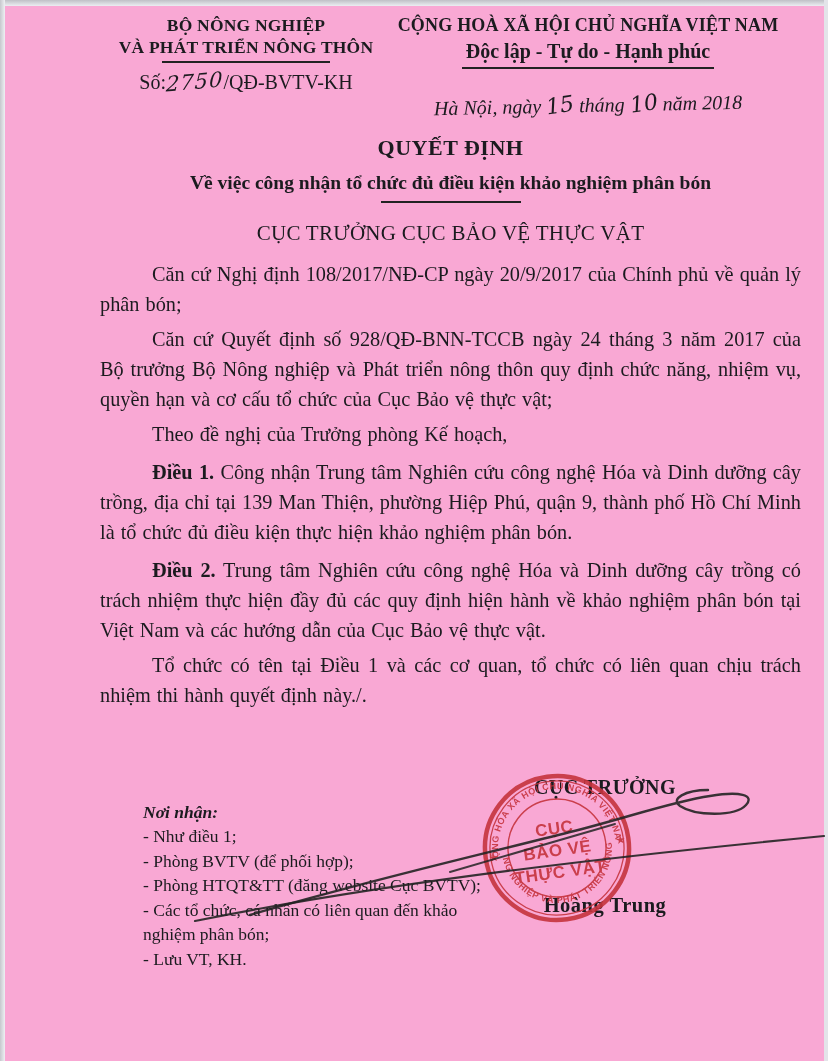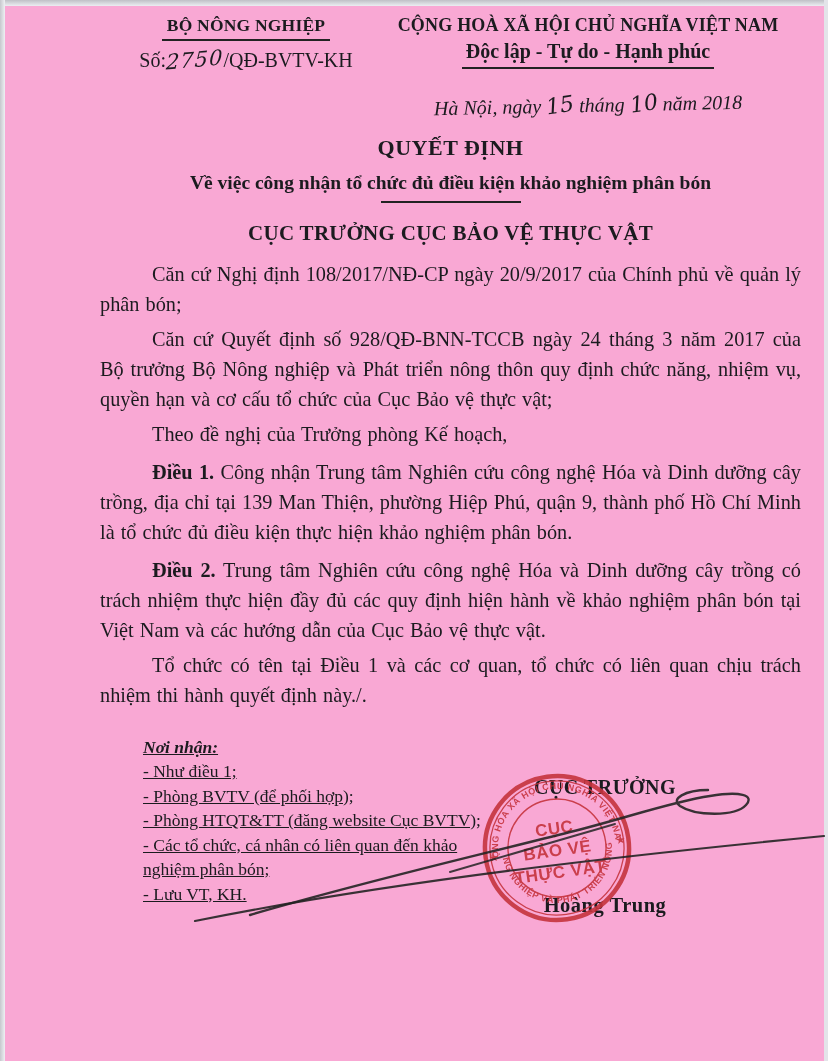--- a/index.html
+++ b/index.html
@@ -36,29 +36,29 @@
   .date-line { font-size: 20px; font-style: italic; margin-top: 23px; white-space: nowrap;
     transform: rotate(-1.2deg); }
   .hw-num { font-family: "DejaVu Serif", serif; font-style: italic; display: inline-block;
     transform: rotate(-7deg); font-size: 22px; }
 
   
   .doc-body { position: absolute; left: 0; top: 0; width: 100%; padding: 134px 27px 0 100px; }
   .doc-title { text-align: center; font-size: 22px; font-weight: bold; line-height: 28px; letter-spacing: 0.5px; }
   .doc-subtitle { text-align: center; font-size: 19.5px; font-weight: bold; line-height: 26px; margin-top: 8px; }
   .title-divider { width: 140px; height: 2px; background: #222; margin: 5px auto 0; }
-  .authority { text-align: center; font-size: 21px; font-weight: bold; line-height: 28px; margin-top: 16px; letter-spacing: 0.3px; }
+  .authority { text-align: center; font-size: 21px; font-weight: normal; line-height: 28px; margin-top: 16px; letter-spacing: 0.3px; }
   .para { font-size: 20.3px; line-height: 30px; text-align: justify; text-indent: 52px; margin-top: 5px; word-spacing: 1px; }
   .para.first { margin-top: 12px; }
   .decide-heading { text-align: center; font-size: 21px; font-weight: bold; line-height: 28px; margin-top: 8px; letter-spacing: 0.5px; }
   .article { margin-top: 8px; }
   .article-label { font-weight: bold; }
 
   
-  .recipients { position: absolute; left: 143px; top: 735px; width: 345px; text-decoration: underline; }
+  .recipients { position: absolute; left: 143px; top: 800px; width: 345px; }
   .recipients-label { font-size: 17.5px; font-weight: bold; font-style: italic; line-height: 24px; }
   .recipient-item { font-size: 17.5px; line-height: 24.5px; }
 
   .sign-block { position: absolute; left: 455px; top: 776px; width: 300px; text-align: center; }
   .sign-title { font-size: 20px; font-weight: bold; letter-spacing: 0.5px; }
   .signer-name { position: absolute; left: 0; top: 118px; width: 100%;
     font-size: 20.5px; font-weight: bold; letter-spacing: 0.5px; }
 
   .stamp { position: absolute; left: 480px; top: 771px; width: 154px; height: 154px; opacity: 0.9; z-index: 2; }
   .stamp text { fill: #c6343e; font-weight: bold; }
@@ -71,20 +71,21 @@
 </head>
 <body>
 
 <div class="page">
   <div class="edge-top"></div>
   <div class="edge-left"></div>
   <div class="edge-right"></div>
 
   <div class="hdr-left">
     <div class="agency-l1">BỘ NÔNG NGHIỆP</div>
+    <div class="agency-l2">VÀ PHÁT TRIỂN NÔNG THÔN</div>
     <div class="hdr-rule-left"></div>
     <div class="doc-number"><span>Số:</span><span class="hw">2750</span><span>/QĐ-BVTV-KH</span></div>
   </div>
 
   <div class="hdr-right">
     <div class="nat-l1">CỘNG HOÀ XÃ HỘI CHỦ NGHĨA VIỆT NAM</div>
     <div class="nat-l2">Độc lập - Tự do - Hạnh phúc</div>
     <div class="hdr-rule-right"></div>
     <div class="date-line">
       <span>Hà Nội, ngày</span>

